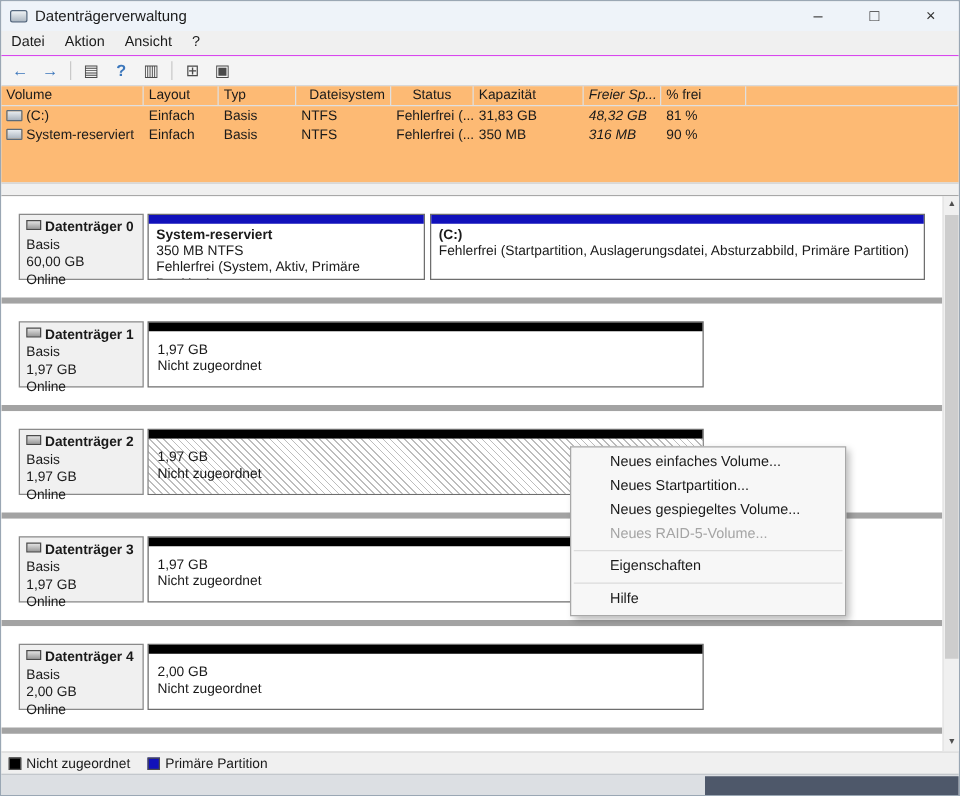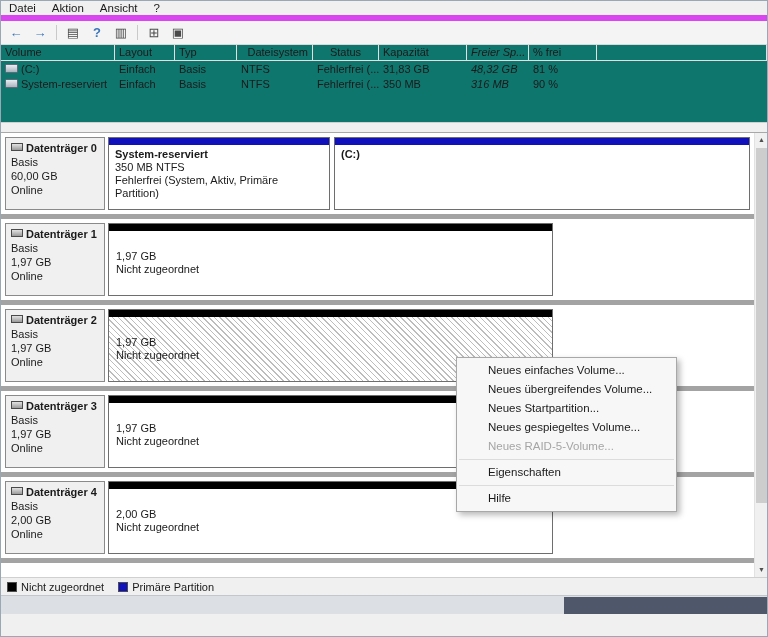--- a/index.html
+++ b/index.html
@@ -11,50 +11,50 @@
 
   
   .titlebar { height:24px; background:#eef3f9; display:flex; align-items:center; padding-left:7px; }
   .app-ico { display:inline-block; width:14px; height:10px; border:1px solid #54677d; border-radius:2px;
              background:linear-gradient(#eef2f5,#aeb9c4); }
   .titlebar .title { font-size:12px; margin-left:6px; flex:1; white-space:nowrap; }
   .win-controls { display:flex; height:100%; }
   .win-btn { width:45px; text-align:center; line-height:24px; font-size:13px; color:#333; }
 
   
-  .menubar { height:20px; background:#f0f0f0; display:flex; align-items:center; border-bottom:6px solid #d946ef; }
+  .menubar { height:20px; background:#f0f0f0; display:flex; align-items:flex-start; border-bottom:1px solid #d946ef; }
   .menu-item { padding:0 8px; line-height:19px; font-size:11.5px; }
 
   
   .toolbar { height:24px; background:#f4f4f4; border-bottom:1px solid #d8d8d8;
              display:flex; align-items:center; padding-left:4px; gap:2px; }
   .tb-btn { width:22px; height:20px; display:flex; align-items:center; justify-content:center;
             font-size:13px; color:#4a4a4a; }
   .tb-btn.blue { color:#3b76bb; font-weight:bold; }
   .tb-sep { width:1px; height:15px; background:#c9c9c9; margin:0 3px; }
 
   
-  .volume-pane { height:77px; background:#0f766e; }
+  .volume-pane { height:77px; background:#fdba74; }
   .vt-header { display:flex; height:16px; border-bottom:1px solid #e0e0e0; }
   .vt-h { border-right:1px solid #e0e0e0; padding:1px 4px; white-space:nowrap; overflow:hidden; }
   .vt-row { display:flex; height:15px; align-items:center; }
   .vt-c { padding:0 4px; white-space:nowrap; overflow:hidden; display:flex; align-items:center; gap:3px; }
   .c1{width:114px;} .c2{width:60px;} .c3{width:62px;} .c4{width:76px;text-align:right;}
   .c5{width:66px;text-align:center;} .c6{width:88px;} .c7{width:62px;font-style:italic;} .c8{width:68px;} .c9{flex:1;}
   .drive-ico { display:inline-block; width:13px; height:9px; flex:0 0 13px;
                border:1px solid #5b6b7a; border-radius:1px;
                background:linear-gradient(#e8edf1,#aab4bf); }
 
   .splitter { height:10px; background:#f0f0f0; border-top:1px solid #d0d0d0; }
 
   
   .graph-pane { height:445px; background:#ffffff; position:relative; border-top:1px solid #a8a8a8; }
   .disk-rows { position:absolute; left:0; top:0; right:13px; bottom:0; overflow:hidden; }
   .disk-row { height:86px; border-bottom:5px solid #a3a3a3; background:#ffffff;
-              display:flex; gap:3px; padding:4px; }
+              display:flex; gap:3px; padding:14px; }
   .disk-left { width:100px; flex:0 0 100px; border:1px solid #8a8a8a; background:#f0f0f0;
                padding:3px 5px; line-height:14px; }
   .disk-left .dname { font-weight:bold; white-space:nowrap; }
   .disk-ico { display:inline-block; width:12px; height:8px; margin-right:3px; vertical-align:1px;
               border:1px solid #4a4a4a; background:linear-gradient(#e2e2e2,#9a9a9a); }
   .partition-area { flex:1; display:flex; gap:4px; }
   .part { border:1px solid #6e6e6e; display:flex; flex-direction:column; background:#ffffff; }
   .part-bar { height:7px; flex:0 0 7px; }
   .bar-primary { background:#1111bb; }
   .bar-unalloc { background:#000000; }
@@ -93,20 +93,29 @@
   .cm-item { height:19px; line-height:19px; padding-left:31px; font-size:11.5px;
              white-space:nowrap; overflow:hidden; }
   .cm-item.disabled { color:#a5a5a5; }
   .cm-sep { height:1px; background:#dcdcdc; margin:3px 2px; }
 </style>
 </head>
 <body>
 
 <div class="window">
 
+  <div class="titlebar">
+    <span class="app-ico"></span>
+    <span class="title">Datenträgerverwaltung</span>
+    <div class="win-controls">
+      <span class="win-btn">–</span>
+      <span class="win-btn">□</span>
+      <span class="win-btn">×</span>
+    </div>
+  </div>
 
   <div class="menubar">
     <span class="menu-item">Datei</span>
     <span class="menu-item">Aktion</span>
     <span class="menu-item">Ansicht</span>
     <span class="menu-item">?</span>
   </div>
 
   <div class="toolbar">
     <span class="tb-btn blue">←</span>
@@ -180,20 +189,21 @@
             <div class="part-body">
               <div class="pname">System-reserviert</div>
               <div>350 MB NTFS</div>
               <div>Fehlerfrei (System, Aktiv, Primäre Partition)</div>
             </div>
           </div>
           <div class="part w-c">
             <div class="part-bar bar-primary"></div>
             <div class="part-body">
               <div class="pname">(C:)</div>
+              <div>Fehlerfrei (Startpartition, Auslagerungsdatei, Absturzabbild, Primäre Partition)</div>
             </div>
           </div>
         </div>
       </div>
 
       <div class="disk-row">
         <div class="disk-left">
           <div class="dname"><span class="disk-ico"></span><span>Datenträger 1</span></div>
           <div>Basis</div>
           <div>1,97 GB</div>
@@ -283,21 +293,20 @@
       <span>Primäre Partition</span>
     </div>
   </div>
 
   <div class="bottom-strip">
     <div class="bottom-dark"></div>
   </div>
 
   <div class="context-menu">
     <div class="cm-item">Neues einfaches Volume...</div>
-    <div class="cm-item">Neues übergreifendes Volume...</div>
     <div class="cm-item">Neues Startpartition...</div>
     <div class="cm-item">Neues gespiegeltes Volume...</div>
     <div class="cm-item disabled">Neues RAID-5-Volume...</div>
     <div class="cm-sep"></div>
     <div class="cm-item">Eigenschaften</div>
     <div class="cm-sep"></div>
     <div class="cm-item">Hilfe</div>
   </div>
 
 </div>

